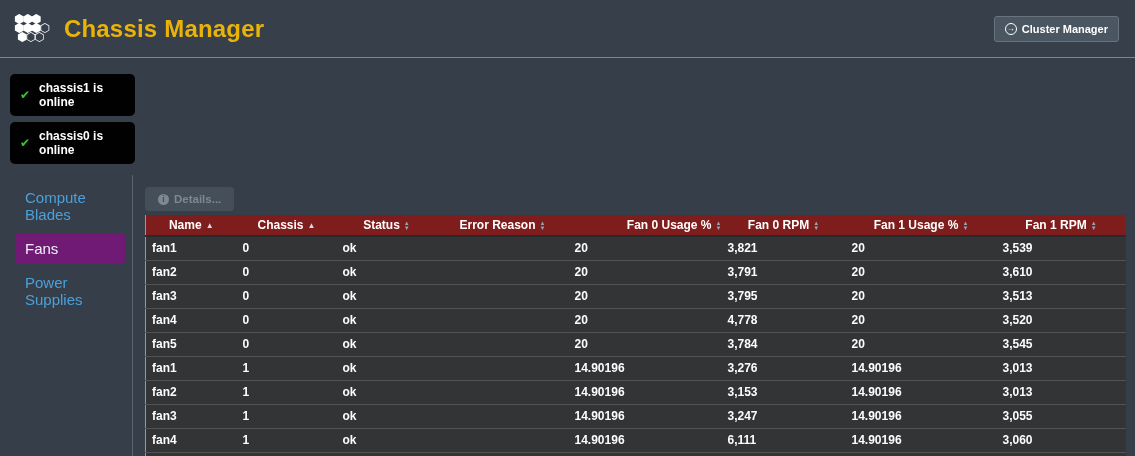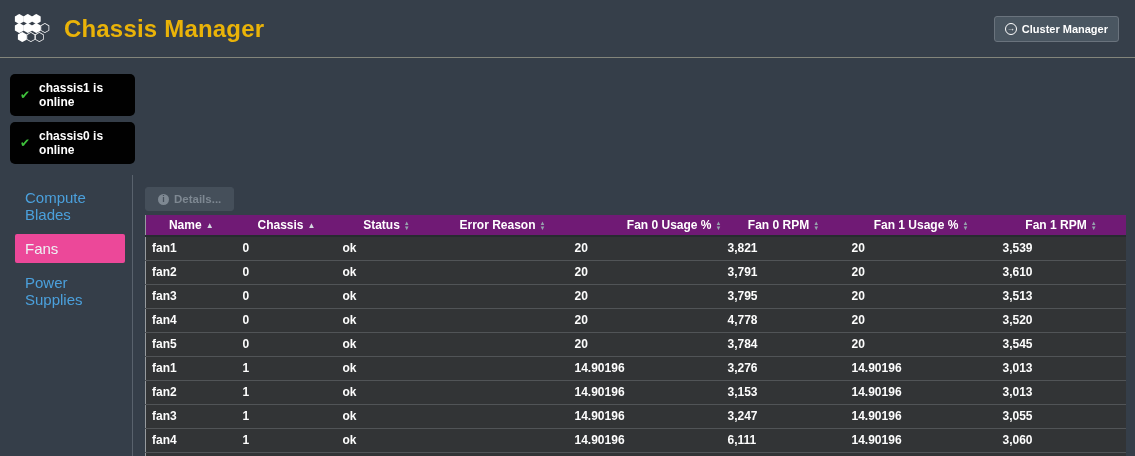--- a/index.html
+++ b/index.html
@@ -45,21 +45,21 @@
   
   .content { display:flex; align-items:stretch; height:311px; margin-top:11px; }
   .sidebar {
     width:133px; border-right:1px solid #59626d; padding-top:8px; flex:none;
   }
   .side-item {
     display:block; margin:0 0 5px 15px; width:110px;
     padding:6px 10px; font-size:15px; color:#4ba0dc; cursor:pointer;
     border-radius:2px;
   }
-  .side-item.selected { background:#ec4899; color:#eef1f4; }
+  .side-item.selected { background:#701a75; color:#eef1f4; }
 
   .main { flex:1; padding:12px 0 0 12px; }
   .details-btn {
     background:#454f5a; border:1px solid #454f5a; border-radius:3px;
     color:#7e8892; font-size:11.5px; font-weight:bold;
     padding:5px 12px; margin-bottom:4px;
     display:inline-flex; align-items:center; gap:5px;
     font-family:inherit;
   }
   .info-icon {
@@ -67,21 +67,21 @@
     color:#454f5a; font-size:9px; font-weight:bold;
     display:inline-flex; align-items:center; justify-content:center; line-height:1;
   }
 
   
   table.grid {
     border-collapse:collapse; table-layout:fixed; width:980px;
     border-left:1px solid #969a9e; border-bottom:2px solid #e3e4e5;
   }
   table.grid thead th {
-    background:#701a75; color:#fff; font-size:12px; font-weight:bold;
+    background:#7f1d1d; color:#fff; font-size:12px; font-weight:bold;
     height:21px; text-align:center; white-space:nowrap; overflow:hidden;
     cursor:pointer; user-select:none;
   }
   table.grid td {
     background:#323436; color:#fdfdfd; font-size:12px; font-weight:bold;
     height:24px; padding-left:6px; text-align:left; white-space:nowrap;
     border-top:1px solid #515457;
   }
   table.grid tbody tr:first-child td { border-top:2px solid #272b30; }
   .sort { display:inline-flex; flex-direction:column; vertical-align:middle;

